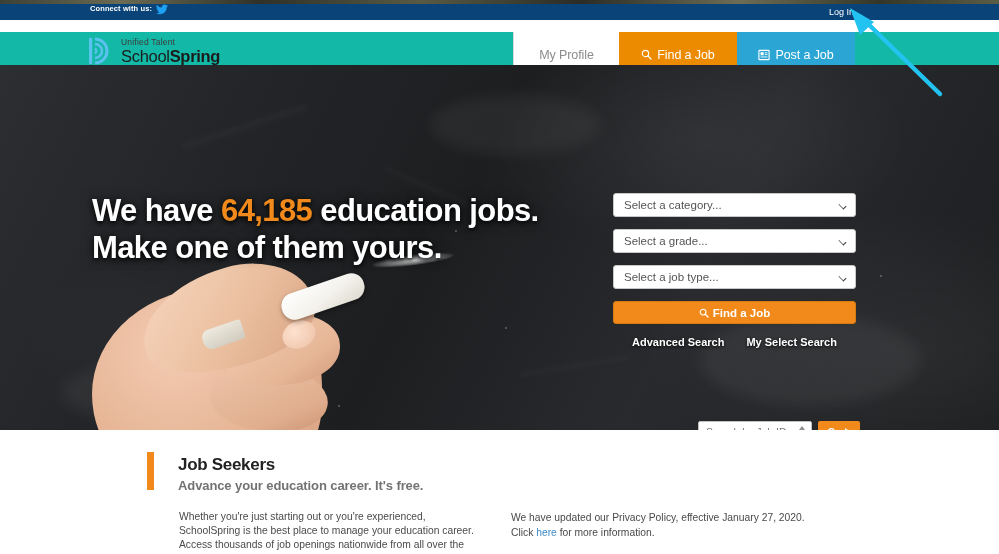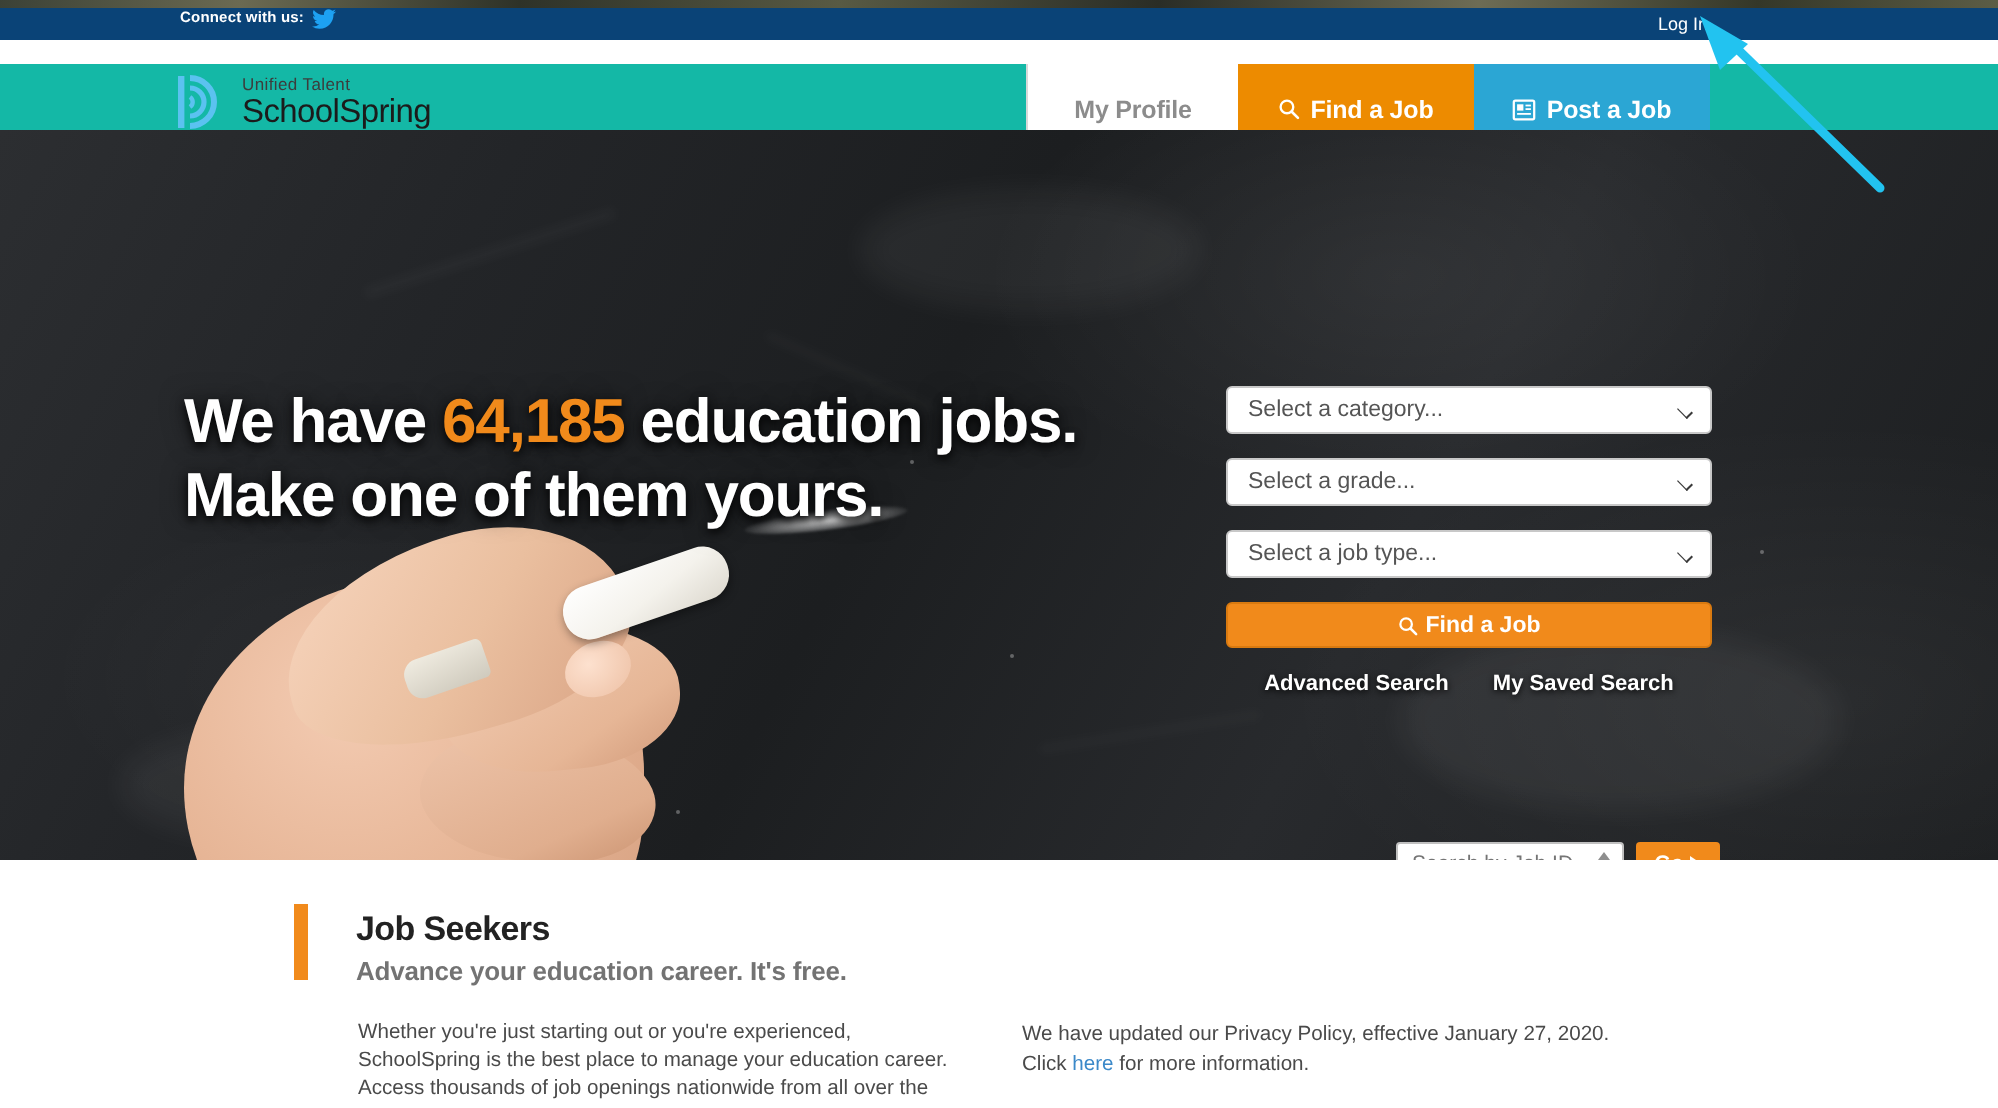--- a/index.html
+++ b/index.html
@@ -44,27 +44,27 @@
   #logo { position:absolute; left:88px; top:4px; display:flex; align-items:center; gap:6px; }
   #logo-text { line-height:1; }
   #logo-kicker {
     font-size:8.5px; color:#3c3c3c; letter-spacing:.2px; display:block;
     margin-bottom:1px;
   }
   #logo-name {
     font-size:16.5px; color:#1b1b1b; letter-spacing:-.3px; display:block;
   }
   #logo-name .thin { font-weight:normal; }
-  #logo-name .bold { font-weight:normal; }
+  #logo-name .bold { font-weight:bold; }
 
   #nav { position:absolute; right:144px; top:0; height:45px; display:flex; }
   #nav-divider { width:1px; height:45px; background:#d9d9d9; }
   .nav-btn {
     height:45px; display:flex; align-items:center; justify-content:center;
-    gap:5px; font-size:12.5px; font-weight:bold; letter-spacing:-.1px;
+    gap:5px; font-size:12.5px; font-weight:normal; letter-spacing:-.1px;
     text-decoration:none; cursor:pointer; border:0;
     font-family:"Liberation Sans", sans-serif;
   }
   #nav-my-profile { width:105px; background:#ffffff; color:#8c8c8c; }
   #nav-find-job   { width:118px; background:#ED8B00; color:#ffffff; }
   #nav-post-job   { width:118px; background:#2BA6D4; color:#ffffff; }
 
   
   #hero {
     position:absolute; top:65px; left:0; width:999px; height:365px;
@@ -322,21 +322,21 @@
     <button id="find-job-submit">
       <svg width="10" height="10" viewBox="0 0 16 16">
         <circle cx="6.5" cy="6.5" r="4.6" fill="none" stroke="#fff" stroke-width="1.8"></circle>
         <line x1="10" y1="10" x2="14.5" y2="14.5" stroke="#fff" stroke-width="2" stroke-linecap="round"></line>
       </svg>
       <span>Find a Job</span>
     </button>
 
     <div id="search-links">
       <a href="#">Advanced Search</a>
-      <a href="#">My Saved Search</a>
+      <a href="#">My Select Search</a>
     </div>
   </div>
 
   <div id="jobid-row">
     <div id="jobid-input-wrap">
       <input id="jobid-input" type="text" placeholder="Search by Job ID" style="">
       <span id="jobid-spinner">
         <span class="spin-arrow spin-up"></span>
 
       </span>

